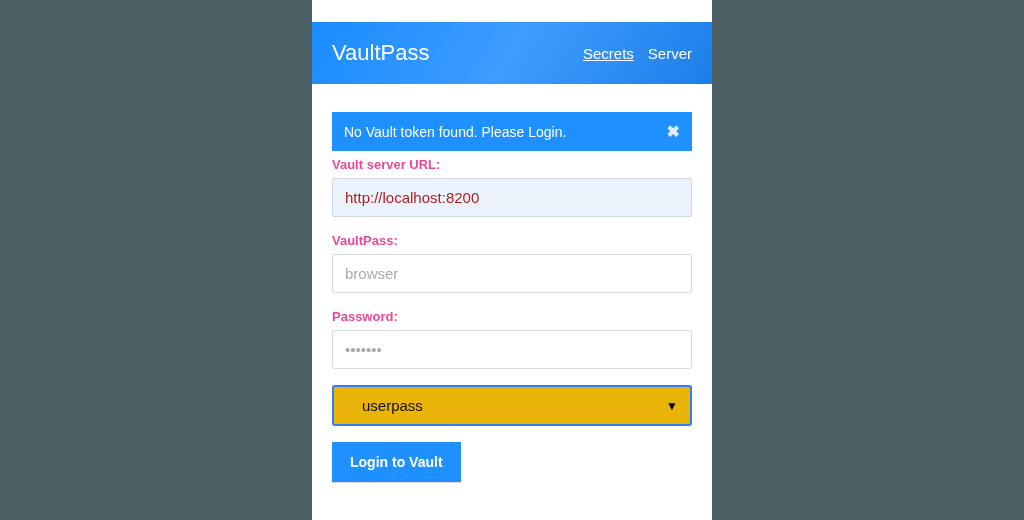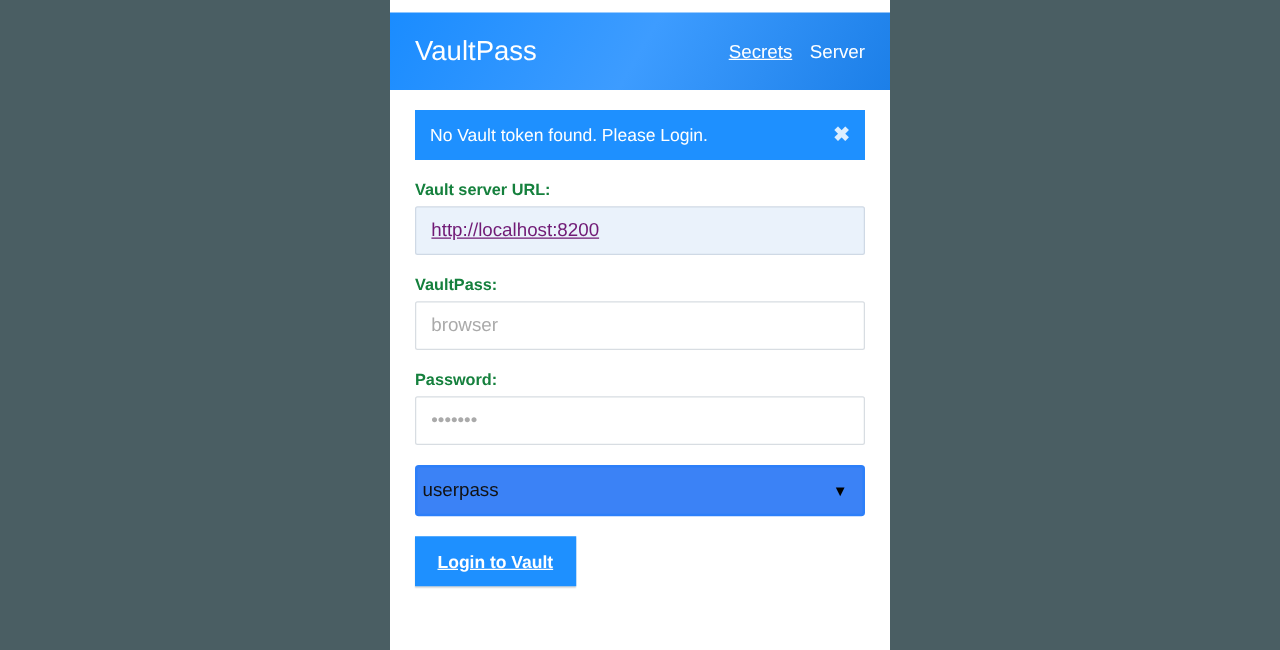--- a/index.html
+++ b/index.html
@@ -10,20 +10,21 @@
       height: 520px;
       overflow: hidden;
     }
     .panel {
       width: 400px;
       margin: 0 auto;
       background: #fff;
       height: 520px;
       display: flex;
       flex-direction: column;
+      gap: 12px;
     }
     .topgap {
       height: 10px;
       background: #fff;
     }
     .navbar {
       background: linear-gradient(120deg, #1a8cff 0%, #3d9cff 50%, #1c7fe8 100%);
       color: #fff;
       padding: 18px 20px;
       display: flex;
@@ -46,66 +47,65 @@
     .navlink.underline { text-decoration: underline; }
     .content {
       padding: 16px 20px;
     }
     .alert {
       background: #1e90ff;
       color: #fff;
       padding: 10px 12px;
       font-size: 14px;
       position: relative;
-      margin-bottom: 16px;
+      margin-bottom: 6px;
       display: flex;
       align-items: center;
       justify-content: space-between;
     }
     .alert-close {
       font-size: 16px;
       cursor: pointer;
       opacity: 0.85;
       font-weight: bold;
     }
     .field {
       margin-bottom: 16px;
     }
     .field label {
       display: block;
       font-size: 13px;
       font-weight: 700;
-      color: #15803d;
+      color: #ec4899;
       margin-bottom: 6px;
     }
     .input {
       width: 100%;
       padding: 10px 12px;
       font-size: 15px;
       border: 1px solid #d8dde2;
       border-radius: 2px;
       color: #6d28d9;
     }
     .input::placeholder { color: #aaa; }
     .input.readonlyish {
       background: #eaf2fb;
-      color: #701a75;
+      color: #b91c1c;
       border-color: #cfd9e5;
-      text-decoration: underline;
     }
     .select-wrap {
       position: relative;
     }
     .select {
       width: 100%;
-      padding: 10px 4px;
+      padding: 10px 28px;
       font-size: 15px;
       border: 2px solid #2d7ff9;
       border-radius: 3px;
-      background: #3b82f6;
+      background: #eab308;
       appearance: none;
       -webkit-appearance: none;
       -moz-appearance: none;
       color: #111;
     }
     .select-arrow {
       position: absolute;
       right: 14px;
       top: 50%;
       transform: translateY(-50%);
@@ -115,21 +115,20 @@
     }
     .btn-primary {
       background: #1e90ff;
       color: #fff;
       border: none;
       padding: 12px 18px;
       font-size: 14px;
       font-weight: 700;
       cursor: pointer;
       box-shadow: 0 1px 1px rgba(0,0,0,0.15);
-      text-decoration: underline;
     }
   </style>
 </head>
 <body>
 
 <div class="panel">
   <div class="topgap"></div>
 
   <div class="navbar">
     <div class="brand">VaultPass</div>

